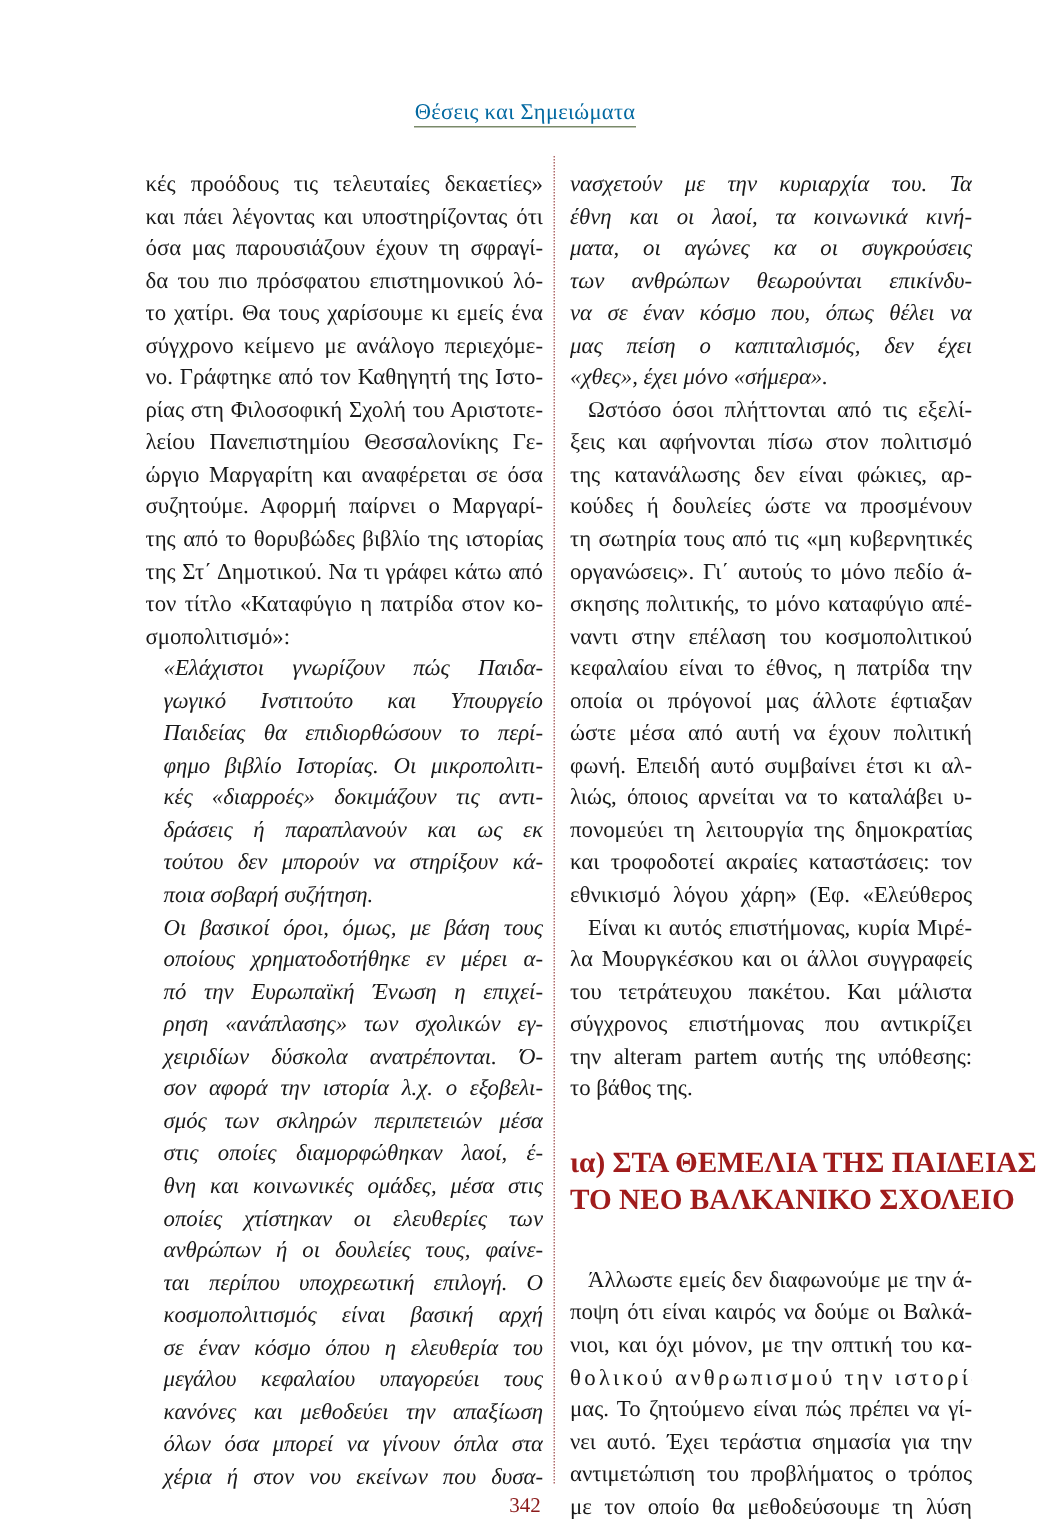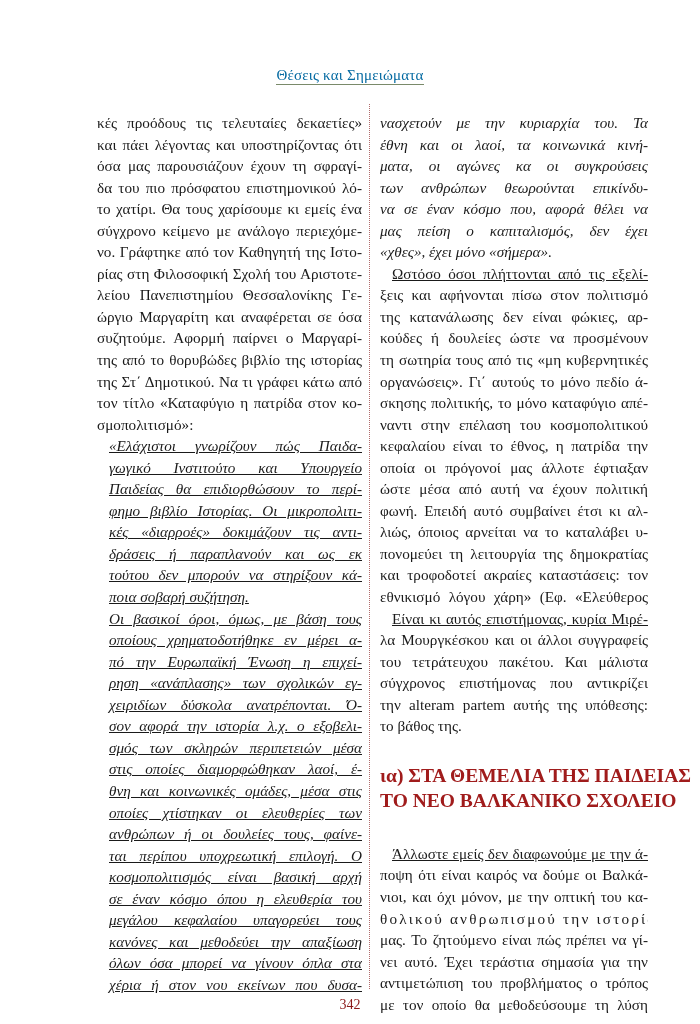--- a/index.html
+++ b/index.html
@@ -9,21 +9,21 @@
   .header span { color: #0369a1; font-size: 15px; letter-spacing: 0.2px;
                  border-bottom: 1px solid #7a8a6a; padding-bottom: 1px; }
   .col { position: absolute; top: 112px; width: 265px; font-size: 15.2px; line-height: 21.55px; }
   .col-left { left: 97px; }
   .col-right { left: 380px; width: 268px; }
   .divider { position: absolute; left: 369px; top: 104px; width: 0; height: 885px;
              border-left: 1px dotted #b06b6b; }
   .line { display: block; white-space: nowrap; text-align: justify; text-align-last: justify; height: 21.55px; overflow: hidden; }
   .line.last { text-align-last: left; }
   .it { font-style: italic; }
-  .ind { padding-left: 12px; text-decoration: underline; }
+  .ind { padding-left: 12px; }
   .spaced { letter-spacing: 2.2px; }
   .heading { color: #a01c1c; font-weight: bold; font-size: 19.5px; line-height: 25px; text-align: center; margin: 26px 0 30px 0; white-space: nowrap; }
   .pagenum { position: absolute; top: 997px; left: 0; width: 700px; text-align: center; color: #8b1a1a; font-size: 14px; }
 </style>
 </head>
 <body>
 
 <div class="header">
   <span>Θέσεις και Σημειώματα</span>
 </div>
@@ -73,21 +73,21 @@
   </div>
 
 <div class="divider"></div>
 
 <div class="col col-right">
   <div id="right-before">
       <span class="line it">νασχετούν με την κυριαρχία του. Τα</span>
       <span class="line it">έθνη και οι λαοί, τα κοινωνικά κινή-</span>
       <span class="line it">ματα, οι αγώνες κα οι συγκρούσεις</span>
       <span class="line it">των ανθρώπων θεωρούνται επικίνδυ-</span>
-      <span class="line it">να σε έναν κόσμο που, αφορά θέλει να</span>
+      <span class="line it">να σε έναν κόσμο που, όπως θέλει να</span>
       <span class="line it">μας πείση ο καπιταλισμός, δεν έχει</span>
       <span class="line it last">«χθες», έχει μόνο «σήμερα».</span>
       <span class="line ind">Ωστόσο όσοι πλήττονται από τις εξελί-</span>
       <span class="line">ξεις και αφήνονται πίσω στον πολιτισμό</span>
       <span class="line">της κατανάλωσης δεν είναι φώκιες, αρ-</span>
       <span class="line">κούδες ή δουλείες ώστε να προσμένουν</span>
       <span class="line">τη σωτηρία τους από τις «μη κυβερνητικές</span>
       <span class="line">οργανώσεις». Γι΄ αυτούς το μόνο πεδίο ά-</span>
       <span class="line">σκησης πολιτικής, το μόνο καταφύγιο απέ-</span>
       <span class="line">ναντι στην επέλαση του κοσμοπολιτικού</span>

